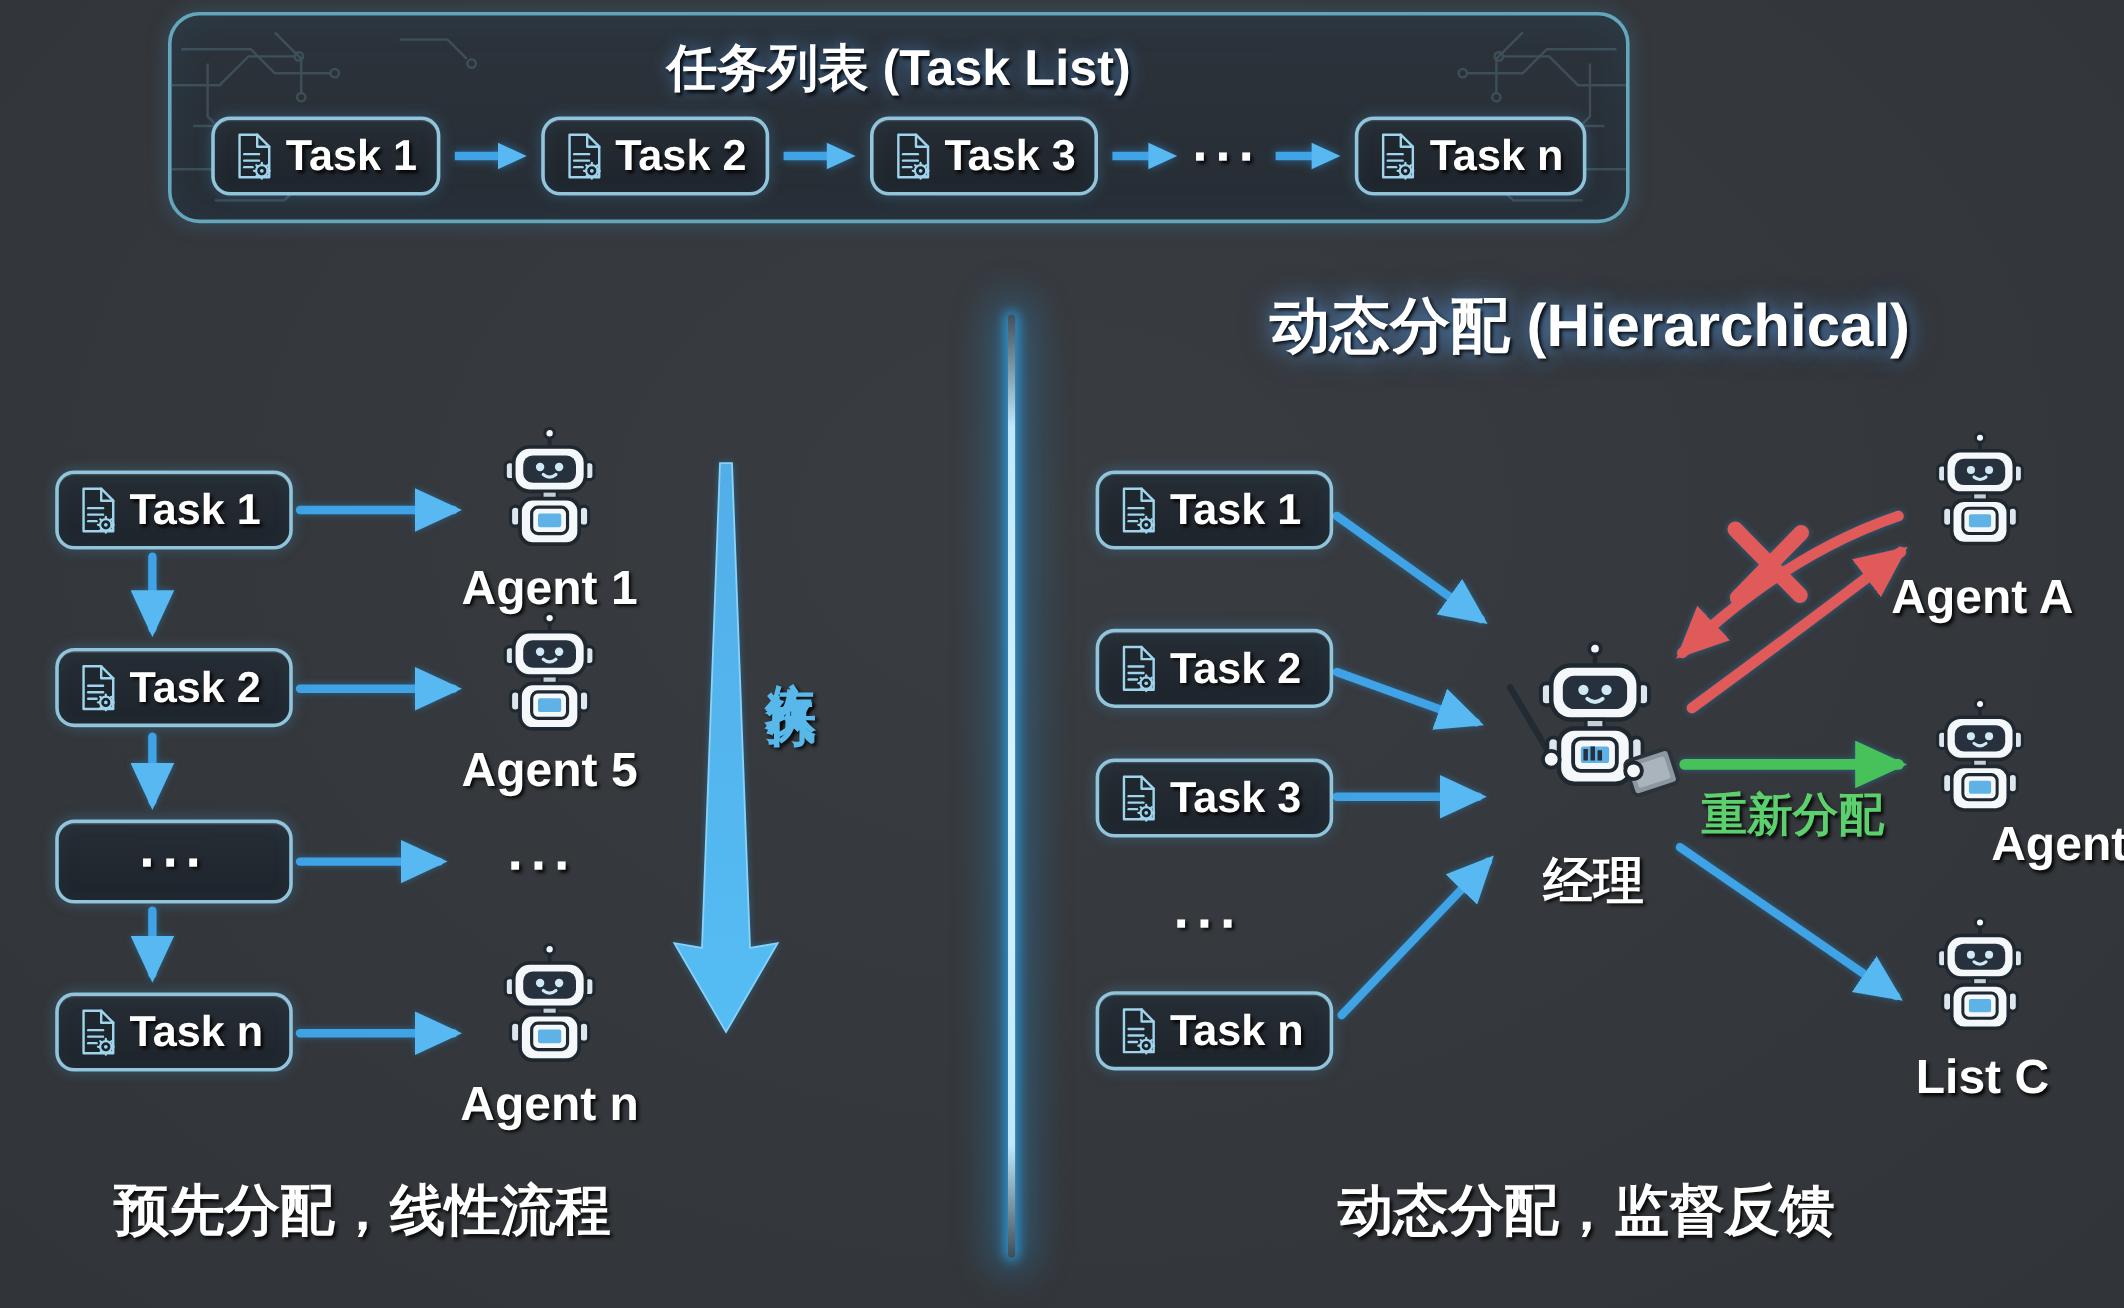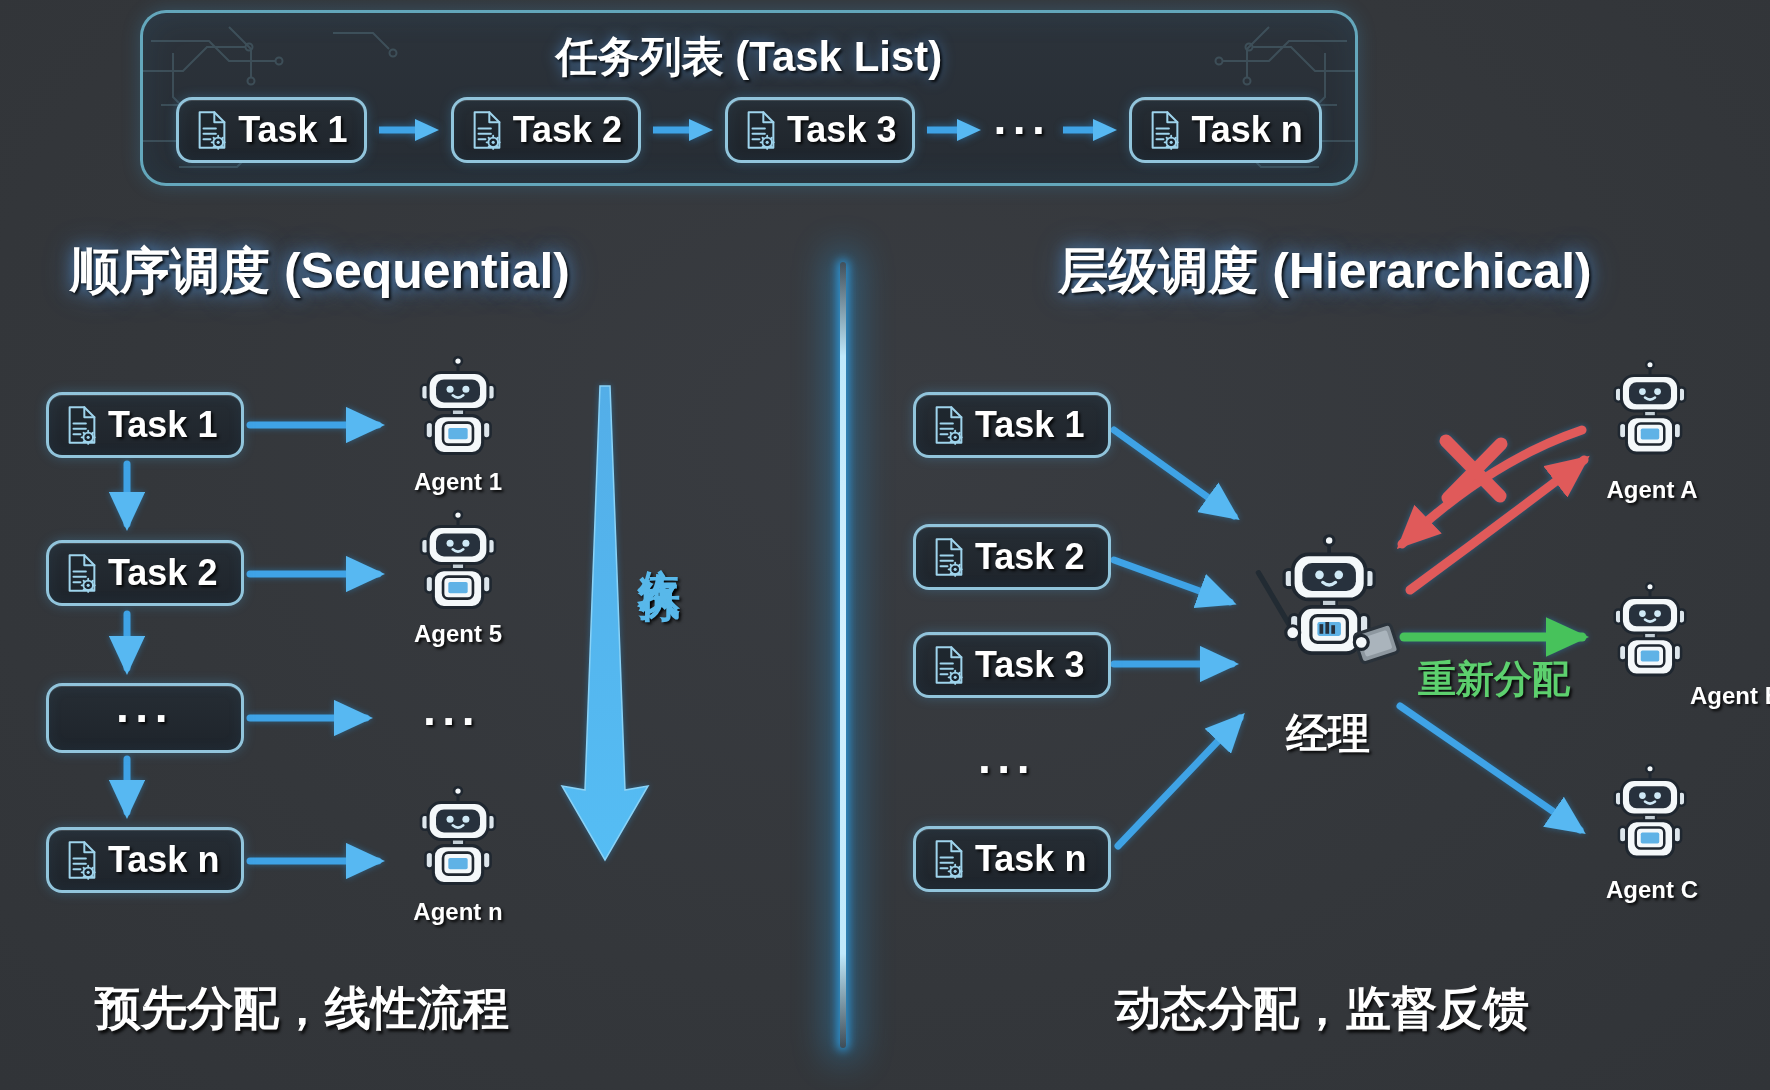--- a/index.html
+++ b/index.html
@@ -48,21 +48,21 @@
   
   .sec-title{
     position:absolute;text-align:center;font-size:50px;font-weight:800;color:#fff;z-index:2;
     text-shadow:2px 2px 3px rgba(0,0,0,.85),0 0 16px rgba(90,170,255,.6),0 0 30px rgba(90,170,255,.35);
   }
   .caption{
     position:absolute;font-size:46px;font-weight:800;color:#fff;z-index:2;white-space:nowrap;
     text-shadow:2px 3px 3px rgba(0,0,0,.85);
   }
   .label{
-    position:absolute;transform:translateX(-50%);font-size:24px;font-weight:800;color:#fff;z-index:4;
+    position:absolute;transform:translateX(-50%);font-size:40px;font-weight:800;color:#fff;z-index:4;
     text-shadow:2px 2px 3px rgba(0,0,0,.9);white-space:nowrap;
   }
   .label.big{font-size:42px;}
   .label.red{color:#e86161;font-size:38px;}
   .label.green{color:#5dd06e;font-size:38px;}
   .flow-vert{
     position:absolute;writing-mode:vertical-rl;text-orientation:upright;line-height:1;
     font-size:42px;font-weight:800;color:#58b8ea;letter-spacing:4px;z-index:2;
     text-shadow:2px 2px 3px rgba(0,0,0,.8);
   }
@@ -291,21 +291,20 @@
                   <line x1="25.6" y1="46.4" x2="24" y2="48"></line>
     </g>
   </g>
   <circle cx="30" cy="42" r="2" fill="#9fd4ec"></circle>
 </svg></span>
         <span class="chip-label">Task n</span>
       </div>
     </div>
   </section>
 
-  <div class="sec-title" style="left:10px;top:238px;width:620px;">顺序调度 (Sequential)</div>
 
   <div class="chip abs" style="left:46px;top:392px;">
     <span class="doc-icon"><svg viewBox="0 0 44 52" width="100%" height="100%">
   <g stroke="#9fd4ec" stroke-width="2.6" stroke-linejoin="round" stroke-linecap="round" fill="none">
     <path d="M6 3 h19 l13 13 v33 h-32 z" fill="rgba(25,35,45,.45)"></path>
     <path d="M25 3 v13 h13"></path>
     <path d="M11 24 h16"></path>
             <path d="M11 31 h16"></path>
             <path d="M11 38 h9"></path>
   </g>
@@ -442,21 +441,21 @@
   <rect x="39" y="84" width="22" height="13" rx="2" fill="#5fb2e6"></rect>
       </svg>
     </div>
   <div class="label" style="left:458px;top:898px;">Agent n</div>
 
   <div class="flow-vert" style="left:638px;top:536px;">依次执行</div>
   <div class="caption" style="left:95px;top:978px;">预先分配，线性流程</div>
 
   <div class="divider"></div>
 
-  <div class="sec-title" style="left:985px;top:238px;width:680px;">层级调度 (Hierarchical)</div>
+  <div class="sec-title" style="left:985px;top:238px;width:680px;">动态分配 (Hierarchical)</div>
 
   <div class="chip abs" style="left:913px;top:392px;">
     <span class="doc-icon"><svg viewBox="0 0 44 52" width="100%" height="100%">
   <g stroke="#9fd4ec" stroke-width="2.6" stroke-linejoin="round" stroke-linecap="round" fill="none">
     <path d="M6 3 h19 l13 13 v33 h-32 z" fill="rgba(25,35,45,.45)"></path>
     <path d="M25 3 v13 h13"></path>
     <path d="M11 24 h16"></path>
             <path d="M11 31 h16"></path>
             <path d="M11 38 h9"></path>
   </g>
@@ -644,16 +643,16 @@
         <circle cx="59" cy="40" r="4" fill="#cfe9f6"></circle>
   <path d="M44 47 Q50 52 56 47" stroke="#cfe9f6" stroke-width="3" fill="none" stroke-linecap="round"></path>
   <rect x="43" y="63" width="14" height="7" fill="#c4cfd6" stroke="#1f2730" stroke-width="2.5"></rect>
   <rect x="13" y="77" width="9" height="19" rx="4.5" fill="#dde6ec" stroke="#1f2730" stroke-width="3"></rect>
   <rect x="78" y="77" width="9" height="19" rx="4.5" fill="#dde6ec" stroke="#1f2730" stroke-width="3"></rect>
   <rect x="22" y="70" width="56" height="43" rx="12" fill="#f4f8fa" stroke="#1f2730" stroke-width="3.5"></rect>
   <rect x="33" y="78" width="34" height="25" rx="6" fill="none" stroke="#1f2730" stroke-width="3"></rect>
   <rect x="39" y="84" width="22" height="13" rx="2" fill="#5fb2e6"></rect>
       </svg>
     </div>
-  <div class="label" style="left:1652px;top:876px;">Agent C</div>
+  <div class="label" style="left:1652px;top:876px;">List C</div>
 
   <div class="caption" style="left:1115px;top:978px;">动态分配，监督反馈</div>
 </div>
 
 </body></html>

